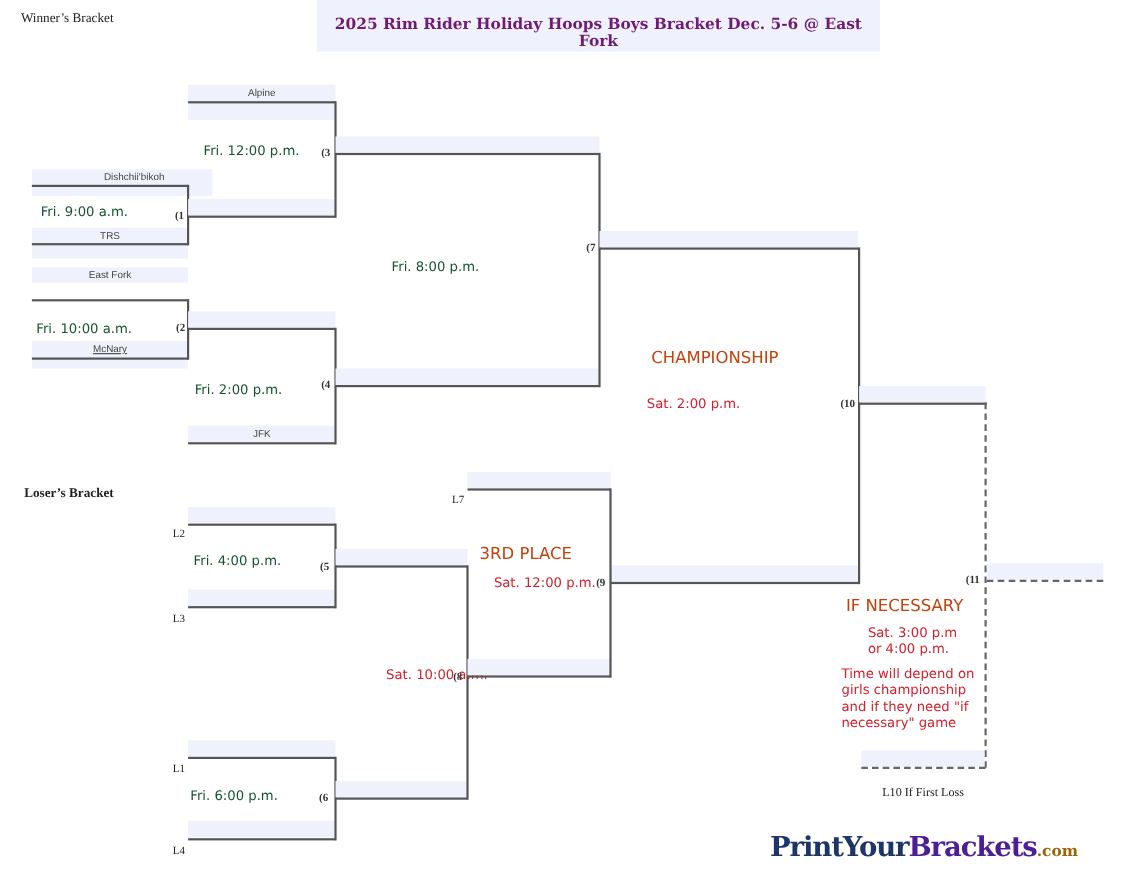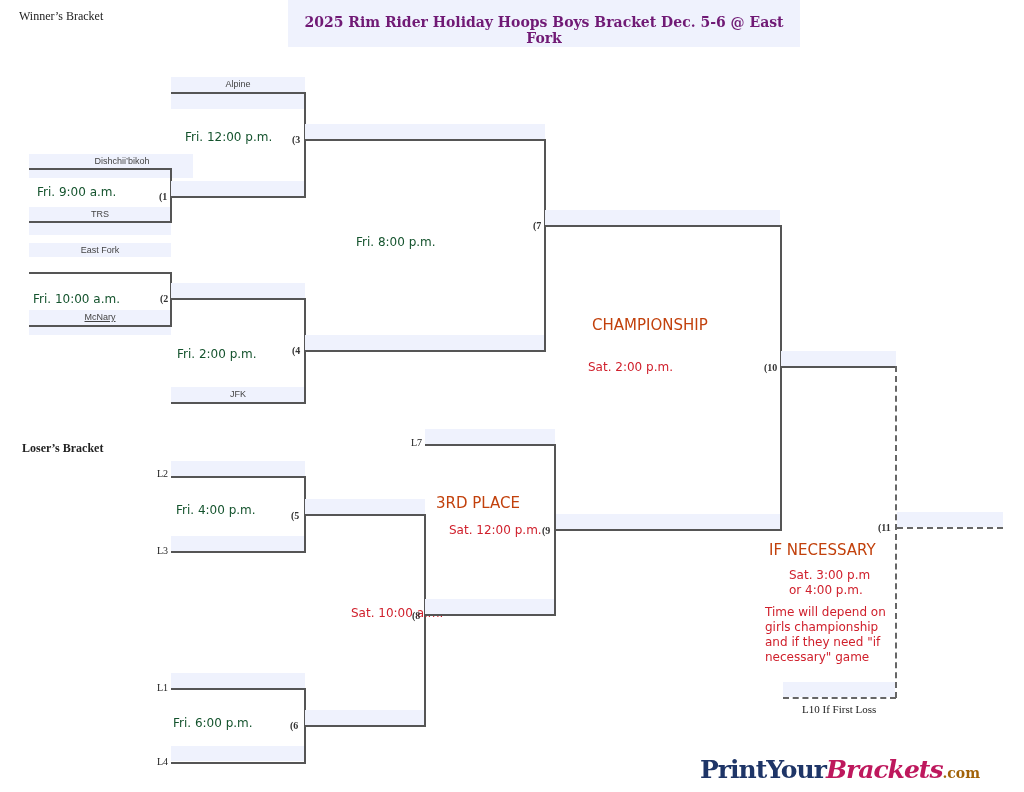--- a/index.html
+++ b/index.html
@@ -5,29 +5,29 @@
   html, body { margin:0; padding:0; }
   body { width:1024px; height:792px; position:relative; background:#ffffff; overflow:hidden; font-family:"Liberation Sans", sans-serif; }
   .hl { position:absolute; height:0; border-top:2px solid #555; }
   .vl { position:absolute; width:0; border-left:2px solid #555; }
   .hd { position:absolute; height:0; border-top:2px dashed #666; }
   .vd { position:absolute; width:0; border-left:2px dashed #666; }
   .slot { position:absolute; background:#eff2fd; font-size:9px; color:#444; text-align:center; line-height:14px; font-family:"Liberation Sans", sans-serif; }
   .time-blue { position:absolute; color:#14532d; font-size:12px; font-family:"DejaVu Sans", sans-serif; white-space:nowrap; }
   .time-red { position:absolute; color:#d0202c; font-size:12px; font-family:"DejaVu Sans", sans-serif; white-space:nowrap; }
   .gnum { position:absolute; font-family:"Liberation Serif", serif; font-size:10px; color:#333; font-weight:bold; }
-  .seed { position:absolute; font-family:"Liberation Serif", serif; font-size:10px; color:#222; }
+  .seed { position:absolute; font-family:"Liberation Serif", serif; font-size:10px; color:#222;margin-top:12px; }
   .section { position:absolute; font-family:"Liberation Serif", serif; font-size:12px; color:#222; }
   .big { position:absolute; font-family:"DejaVu Sans", sans-serif; font-size:15px; color:#c2410c; white-space:nowrap; }
   .title-box { position:absolute; left:288px; top:0; width:512px; height:47px; background:#eff2fd; }
   .title-text { position:absolute; left:0; right:0; top:14px; text-align:center; font-family:"DejaVu Serif", serif; font-weight:bold; font-size:14px; color:#701a75; }
   .note { position:absolute; color:#d0202c; font-size:12px; font-family:"DejaVu Sans", sans-serif; line-height:15px; }
   .logo { position:absolute; left:700px; top:755px; font-family:"DejaVu Serif", serif; font-weight:bold; font-size:25px; letter-spacing:-1px; white-space:nowrap; }
   .logo .a { color:#1e3567; }
-  .logo .b { color:#be185d;font-style:italic; }
+  .logo .b { color:#4c1d95; }
   .logo .c { color:#a16207; font-size:14px; letter-spacing:0; }
 </style>
 </head>
 <body>
 
 <div class="section" style="left:19px; top:9px;">Winner’s Bracket</div>
 <div class="title-box">
   <div class="title-text">2025 Rim Rider Holiday Hoops Boys Bracket  Dec. 5-6 @ East Fork</div>
 </div>
 <div class="section" style="left:22px; top:441px;font-weight:bold;">Loser’s Bracket</div>

